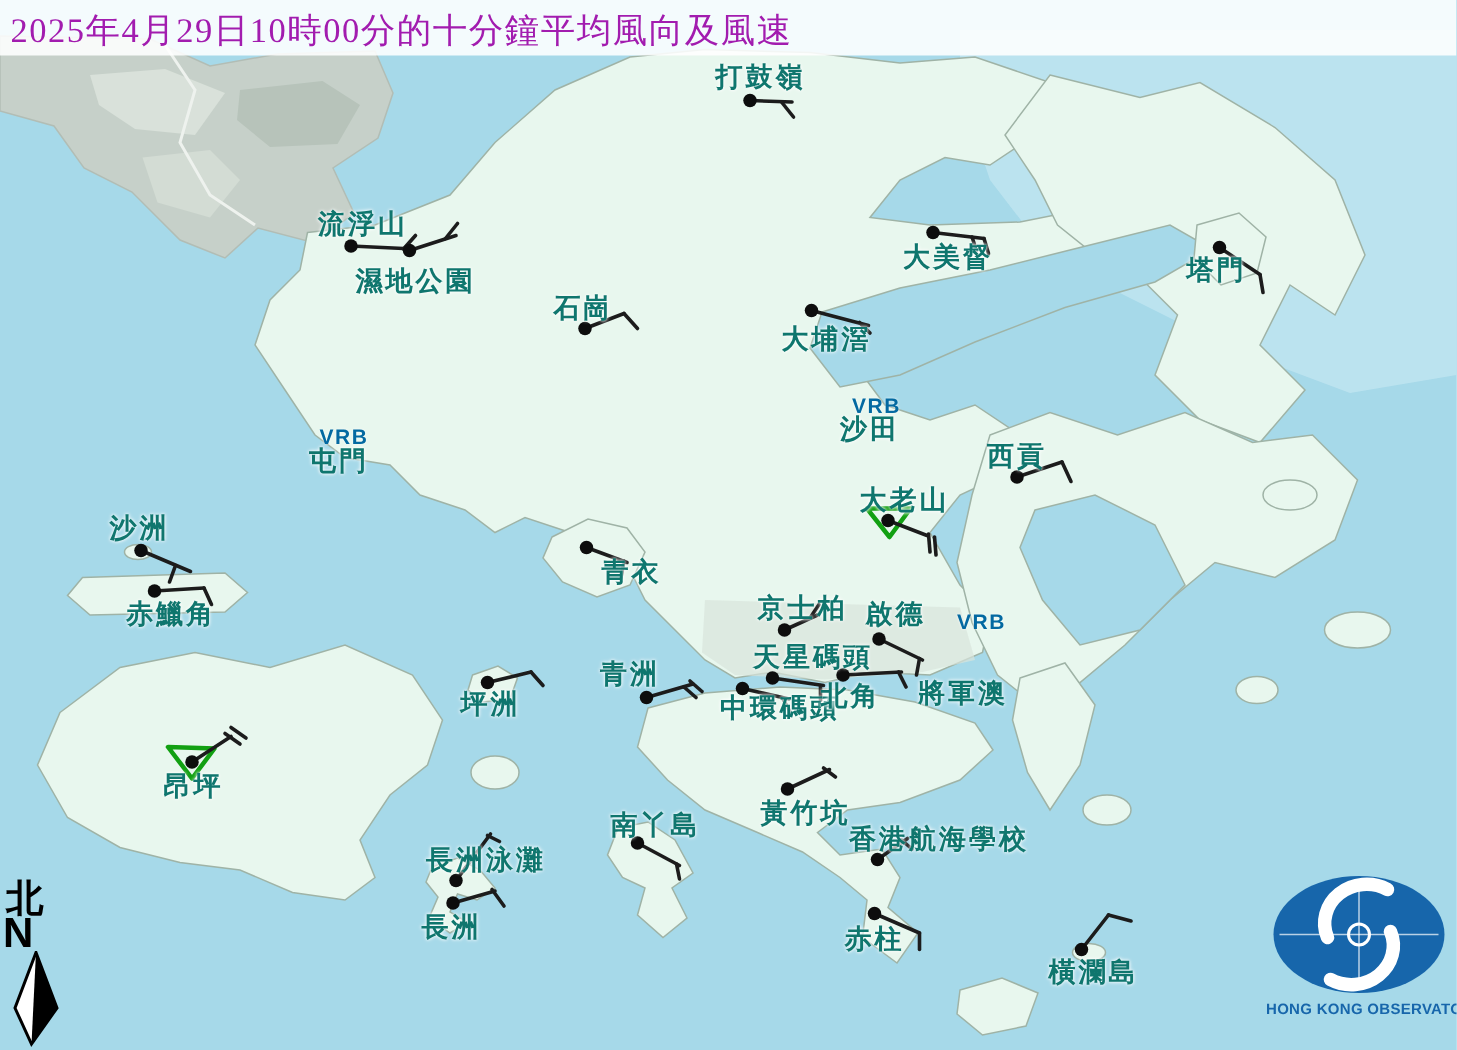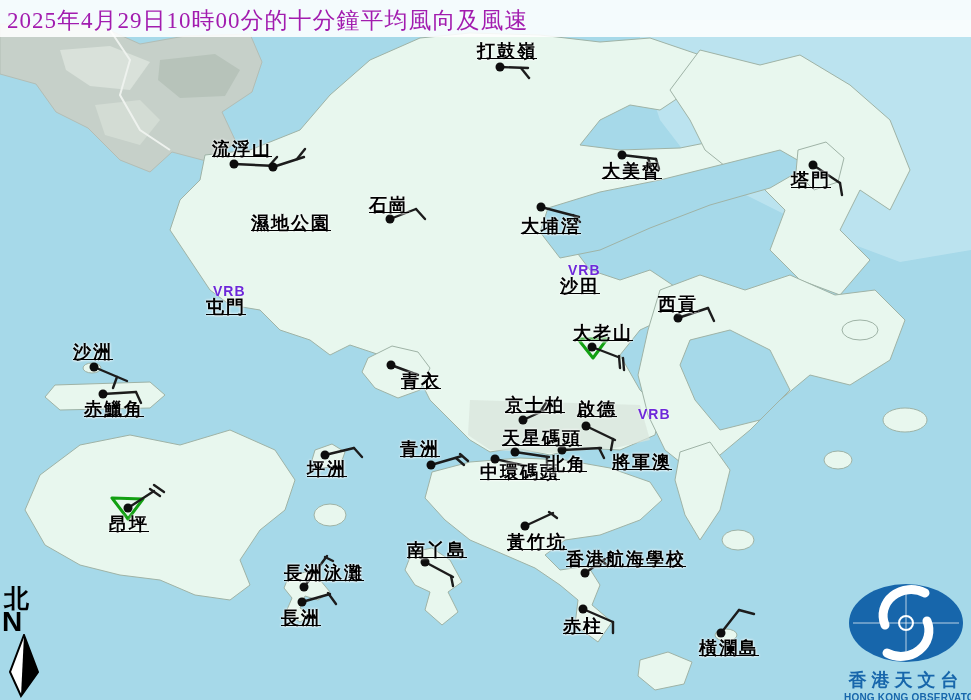--- a/index.html
+++ b/index.html
@@ -4,24 +4,24 @@
 <style>
   html,body{margin:0;padding:0;}
   #stage{position:relative;width:971px;height:700px;overflow:hidden;
          background:#a6d9e9;font-family:"Liberation Serif","DejaVu Serif",serif;}
   #terrain{position:absolute;left:0;top:0;}
   #overlay{position:absolute;left:0;top:0;pointer-events:none;}
   #titlebar{position:absolute;left:0;top:0;width:971px;height:37px;
             background:rgba(255,255,255,0.88);}
   #maptitle{position:absolute;left:7px;top:5px;font-size:23px;color:#a21caf;
             letter-spacing:1px;white-space:nowrap;}
-  .stn-label{position:absolute;font-size:18px;font-weight:bold;color:#000000;
+  .stn-label{position:absolute;font-size:18px;font-weight:bold;color:#0f766e;
              letter-spacing:2px;white-space:nowrap;line-height:1;
-             text-shadow:0 0 3px rgba(255,255,255,.9),0 0 2px rgba(255,255,255,.9);text-decoration:underline;}
-  .vrb-label{position:absolute;font-size:14px;font-weight:bold;color:#6d28d9;
+             text-shadow:0 0 3px rgba(255,255,255,.9),0 0 2px rgba(255,255,255,.9);}
+  .vrb-label{position:absolute;font-size:14px;font-weight:bold;color:#0369a1;
              font-family:"Liberation Sans","DejaVu Sans",sans-serif;
              letter-spacing:1px;line-height:1;
              text-shadow:0 0 2px rgba(255,255,255,.8);}
   #north{position:absolute;left:2px;top:582px;width:40px;color:#000;}
   #north .hanzi{position:absolute;left:2px;top:0;font-size:25px;font-weight:bold;}
   #north .letter{position:absolute;left:0px;top:24px;font-size:28px;font-weight:bold;
                  font-family:"Liberation Sans","DejaVu Sans",sans-serif;}
   #logo{position:absolute;left:844px;top:583px;width:124px;height:114px;text-align:center;}
   #logo .cn{font-size:18px;font-weight:bold;color:#1766ab;letter-spacing:5px;
             margin-top:1px;}
@@ -173,21 +173,21 @@
       <line x1="613" y1="622" x2="613" y2="633" stroke="#1c1c1c" stroke-width="2.4" stroke-linecap="round"></line>
       <circle cx="583" cy="609" r="4.5" fill="#0d0d0d"></circle>
       <line x1="721" y1="633" x2="739" y2="610" stroke="#1c1c1c" stroke-width="2.4" stroke-linecap="round"></line>
       <line x1="739" y1="610" x2="754" y2="614" stroke="#1c1c1c" stroke-width="2.4" stroke-linecap="round"></line>
       <circle cx="721" cy="633" r="4.5" fill="#0d0d0d"></circle>
     </svg>
 
   <div id="labels">
       <div class="stn-label" style="left: 477px; top: 42px;">打鼓嶺</div>
       <div class="stn-label" style="left: 212px; top: 140px;">流浮山</div>
-      <div class="stn-label" style="left: 251px; top: 178px; margin-top: 36px;">濕地公園</div>
+      <div class="stn-label" style="left: 237px; top: 178px;">濕地公園</div>
       <div class="stn-label" style="left: 369px; top: 196px; text-align: center;">石崗</div>
       <div class="stn-label" style="left: 602px; top: 162px;">大美督</div>
       <div class="stn-label" style="left: 791px; top: 171px;">塔門</div>
       <div class="stn-label" style="left: 521px; top: 217px;">大埔滘</div>
       <div class="vrb-label" style="left: 568px; top: 263px;">VRB</div>
       <div class="stn-label" style="left: 560px; top: 277px;">沙田</div>
       <div class="vrb-label" style="left: 213px; top: 284px;">VRB</div>
       <div class="stn-label" style="left: 206px; top: 298px;">屯門</div>
       <div class="stn-label" style="left: 658px; top: 295px;">西貢</div>
       <div class="stn-label" style="left: 573px; top: 324px;">大老山</div>
@@ -227,17 +227,16 @@
 
   <div id="logo">
     <svg width="122" height="80">
       <ellipse cx="61" cy="40" rx="57" ry="39" fill="#1766ab"></ellipse>
       <line x1="8" y1="40" x2="114" y2="40" stroke="#ffffff" stroke-width="1" opacity="0.7"></line>
       <line x1="61" y1="4" x2="61" y2="76" stroke="#ffffff" stroke-width="1" opacity="0.7"></line>
       <path d="M80,10 A28,26 0 0 0 40,42" fill="none" stroke="#ffffff" stroke-width="9" stroke-linecap="round"></path>
       <path d="M42,70 A28,26 0 0 0 82,38" fill="none" stroke="#ffffff" stroke-width="9" stroke-linecap="round"></path>
       <circle cx="61" cy="40" r="7" fill="none" stroke="#ffffff" stroke-width="2"></circle>
     </svg>
-    <div class="cn">香港天文台</div>
     <div class="en">HONG KONG OBSERVATORY</div>
   </div>
 
 </div>
 
 </body></html>

